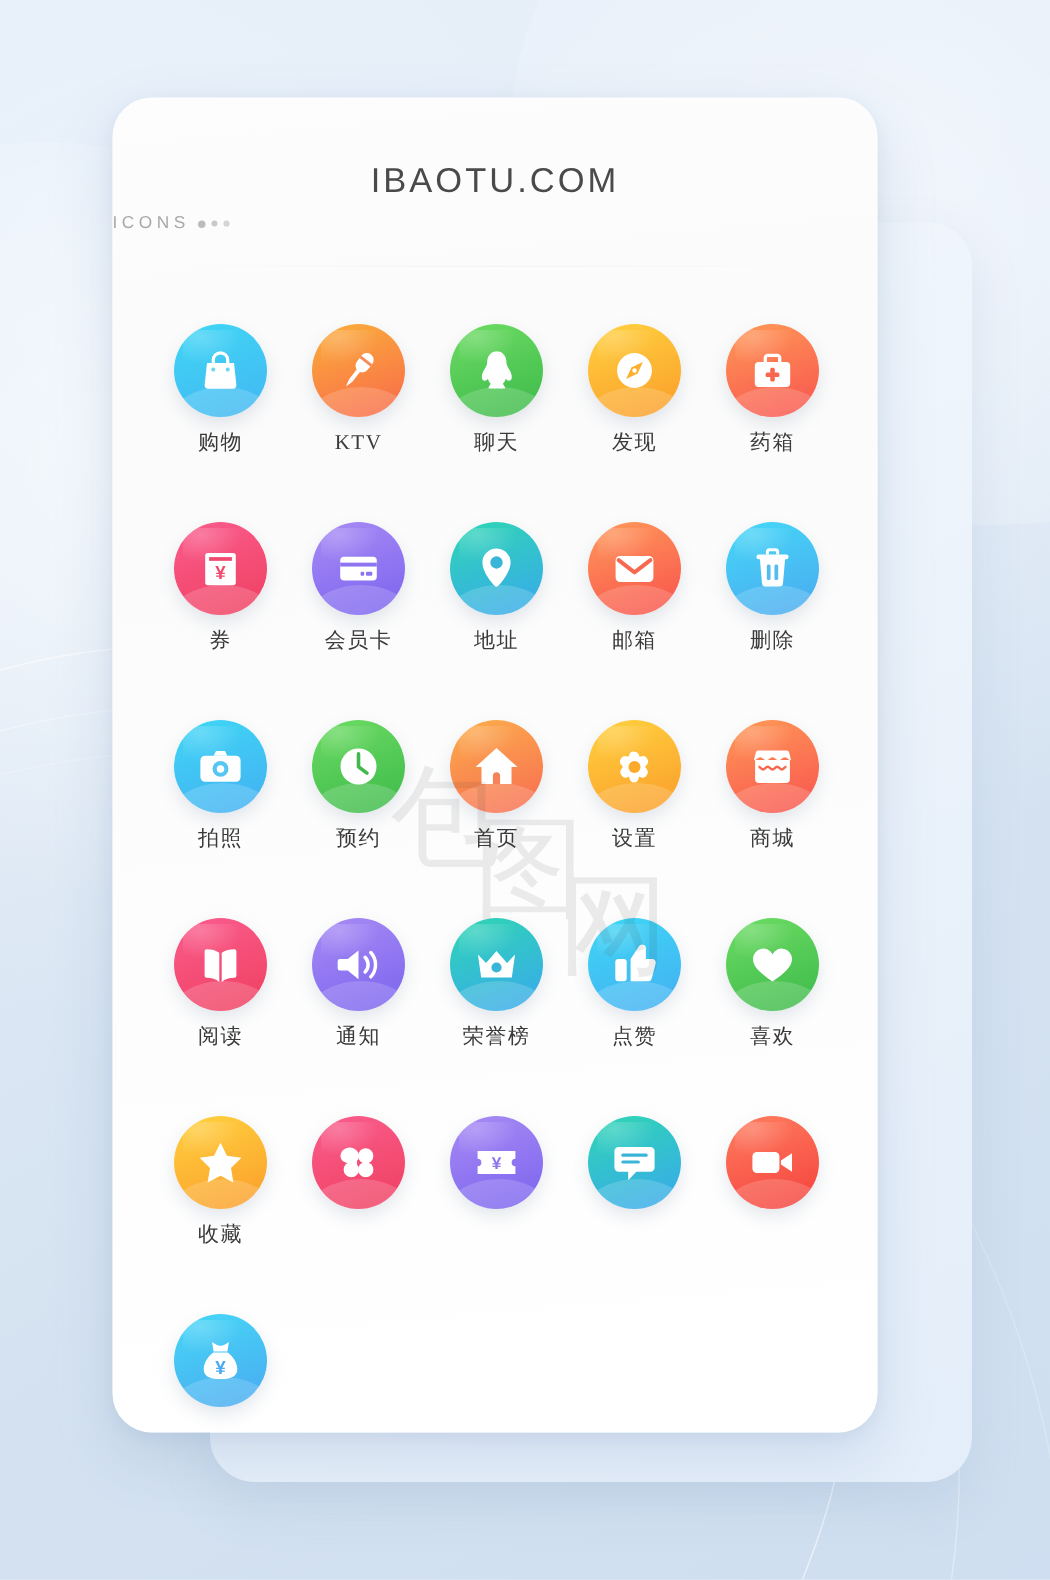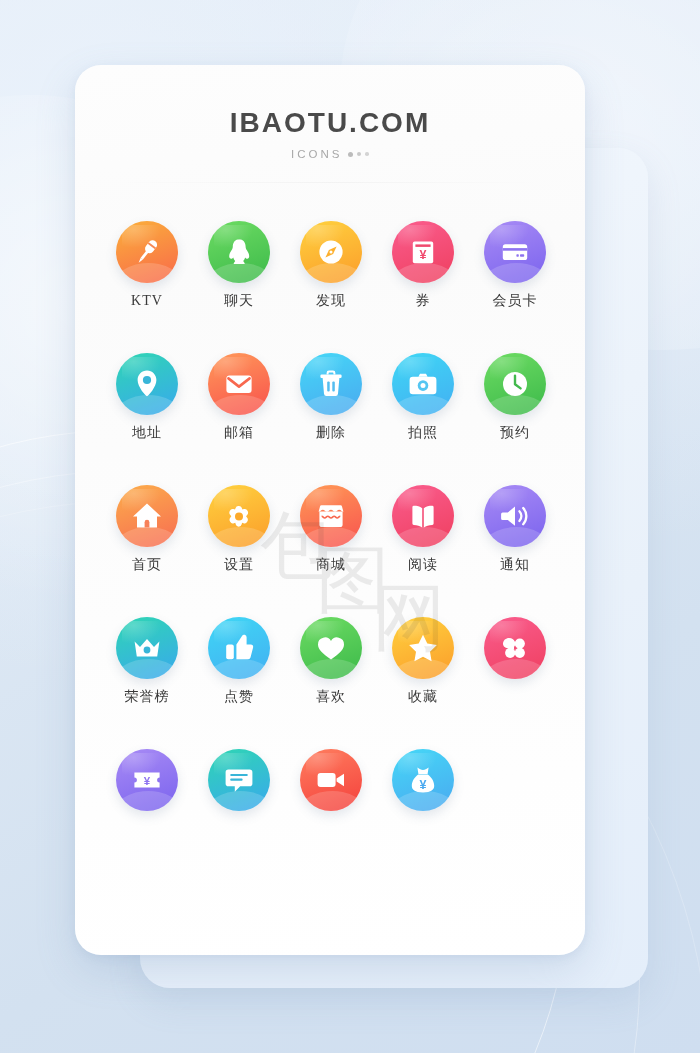--- a/index.html
+++ b/index.html
@@ -73,30 +73,29 @@
     box-shadow: 0 16px 40px rgba(110,142,180,.20), 0 3px 10px rgba(110,142,180,.10);
     overflow: hidden;
   }
 
   
   #card-header {
     padding-top: 42px;
     text-align: center;
   }
   #brand-title {
-    font-size: 28px;
+    font-size: 23px;
     letter-spacing: 2.0px;
     color: #4a4a4a;
-    font-weight: 700;
+    font-weight: 400;
     font-family: "Liberation Sans", sans-serif;
   }
   #brand-sub-row {
     margin-top: 9px;
     display: flex;
-    justify-content: center;
     align-items: center;
     gap: 6px;
   }
   #brand-subtitle {
     font-size: 11.5px;
     letter-spacing: 3.0px;
     color: #a8a8a8;
     font-weight: 400;
   }
   #brand-dots { display: flex; align-items: center; gap: 4px; }
@@ -221,20 +220,33 @@
           <i></i>
           <i></i>
           <i></i>
         </span>
     </div>
     <div class="header-rule"></div>
   </div>
 
   <div id="icon-grid">
       <div class="grid-cell">
+        <div class="icon-badge" style="background: linear-gradient(160deg, rgb(63, 215, 245) 0%, rgb(67, 182, 242) 100%);">
+          <span class="gloss"></span>
+          <svg width="34" height="34" viewBox="0 0 34 34">
+            <path d="M8 12h18l1.6 14.6a2.4 2.4 0 0 1-2.4 2.6H8.8a2.4 2.4 0 0 1-2.4-2.6z" fill="#ffffff"></path>
+            <path d="M12.2 13.4V10a4.8 4.8 0 0 1 9.6 0v3.4" fill="none" stroke="#ffffff" stroke-width="2.1" stroke-linecap="round"></path>
+            <circle cx="12.2" cy="16.4" r="1.35" fill="#6fd6f2"></circle>
+            <circle cx="21.8" cy="16.4" r="1.35" fill="#6fd6f2"></circle>
+          </svg>
+          <span class="wave"></span>
+        </div>
+        <div class="icon-label">购物</div>
+      </div>
+      <div class="grid-cell">
         <div class="icon-badge" style="background: linear-gradient(160deg, rgb(251, 176, 59) 0%, rgb(248, 104, 74) 100%);">
           <span class="gloss"></span>
           <svg width="34" height="34" viewBox="0 0 34 34">
             <g transform="rotate(38 17 17)">
               <rect x="12.5" y="3.4" width="9" height="14" rx="4.5" fill="#ffffff"></rect>
               <rect x="15.6" y="16.4" width="2.8" height="9" fill="#ffffff"></rect>
               <path d="M15.6 25.4h2.8l-1.4 5.2z" fill="#ffffff"></path>
               <rect x="12.4" y="8.1" width="9.2" height="1.9" fill="#f78a55" transform="rotate(0 17 9)"></rect>
             </g>
           </svg>
@@ -258,20 +270,33 @@
           <svg width="34" height="34" viewBox="0 0 34 34">
             <circle cx="17" cy="17" r="11.6" fill="#ffffff"></circle>
             <path d="M22.6 11.4 14.9 15 11.4 22.6 19.1 19z" fill="#fdb02e"></path>
             <circle cx="17" cy="17" r="1.5" fill="#fff"></circle>
           </svg>
           <span class="wave"></span>
         </div>
         <div class="icon-label">发现</div>
       </div>
       <div class="grid-cell">
+        <div class="icon-badge" style="background: linear-gradient(160deg, rgb(255, 154, 86) 0%, rgb(248, 82, 79) 100%);">
+          <span class="gloss"></span>
+          <svg width="34" height="34" viewBox="0 0 34 34">
+            <rect x="5.2" y="11.4" width="23.6" height="16.6" rx="2.6" fill="#ffffff"></rect>
+            <path d="M12.2 11.4V8.6a1.7 1.7 0 0 1 1.7-1.7h6.2a1.7 1.7 0 0 1 1.7 1.7v2.8" fill="none" stroke="#ffffff" stroke-width="2.2"></path>
+            <rect x="15.5" y="15.2" width="3" height="9.2" rx="1" fill="#f8664f"></rect>
+            <rect x="12.4" y="18.3" width="9.2" height="3" rx="1" fill="#f8664f"></rect>
+          </svg>
+          <span class="wave"></span>
+        </div>
+        <div class="icon-label">药箱</div>
+      </div>
+      <div class="grid-cell">
         <div class="icon-badge" style="background: linear-gradient(160deg, rgb(250, 93, 142) 0%, rgb(239, 63, 95) 100%);">
           <span class="gloss"></span>
           <svg width="34" height="34" viewBox="0 0 34 34">
             <rect x="6.8" y="6.6" width="20.4" height="21.6" rx="1.8" fill="#ffffff"></rect>
             <rect x="9.4" y="9.4" width="15.2" height="2.5" fill="#f04a6e"></rect>
             <text x="17" y="24.2" font-size="12.5" font-family="Liberation Sans, sans-serif" fill="#f04a6e" text-anchor="middle" font-weight="700">¥</text>
           </svg>
           <span class="wave"></span>
         </div>
         <div class="icon-label">券</div>

